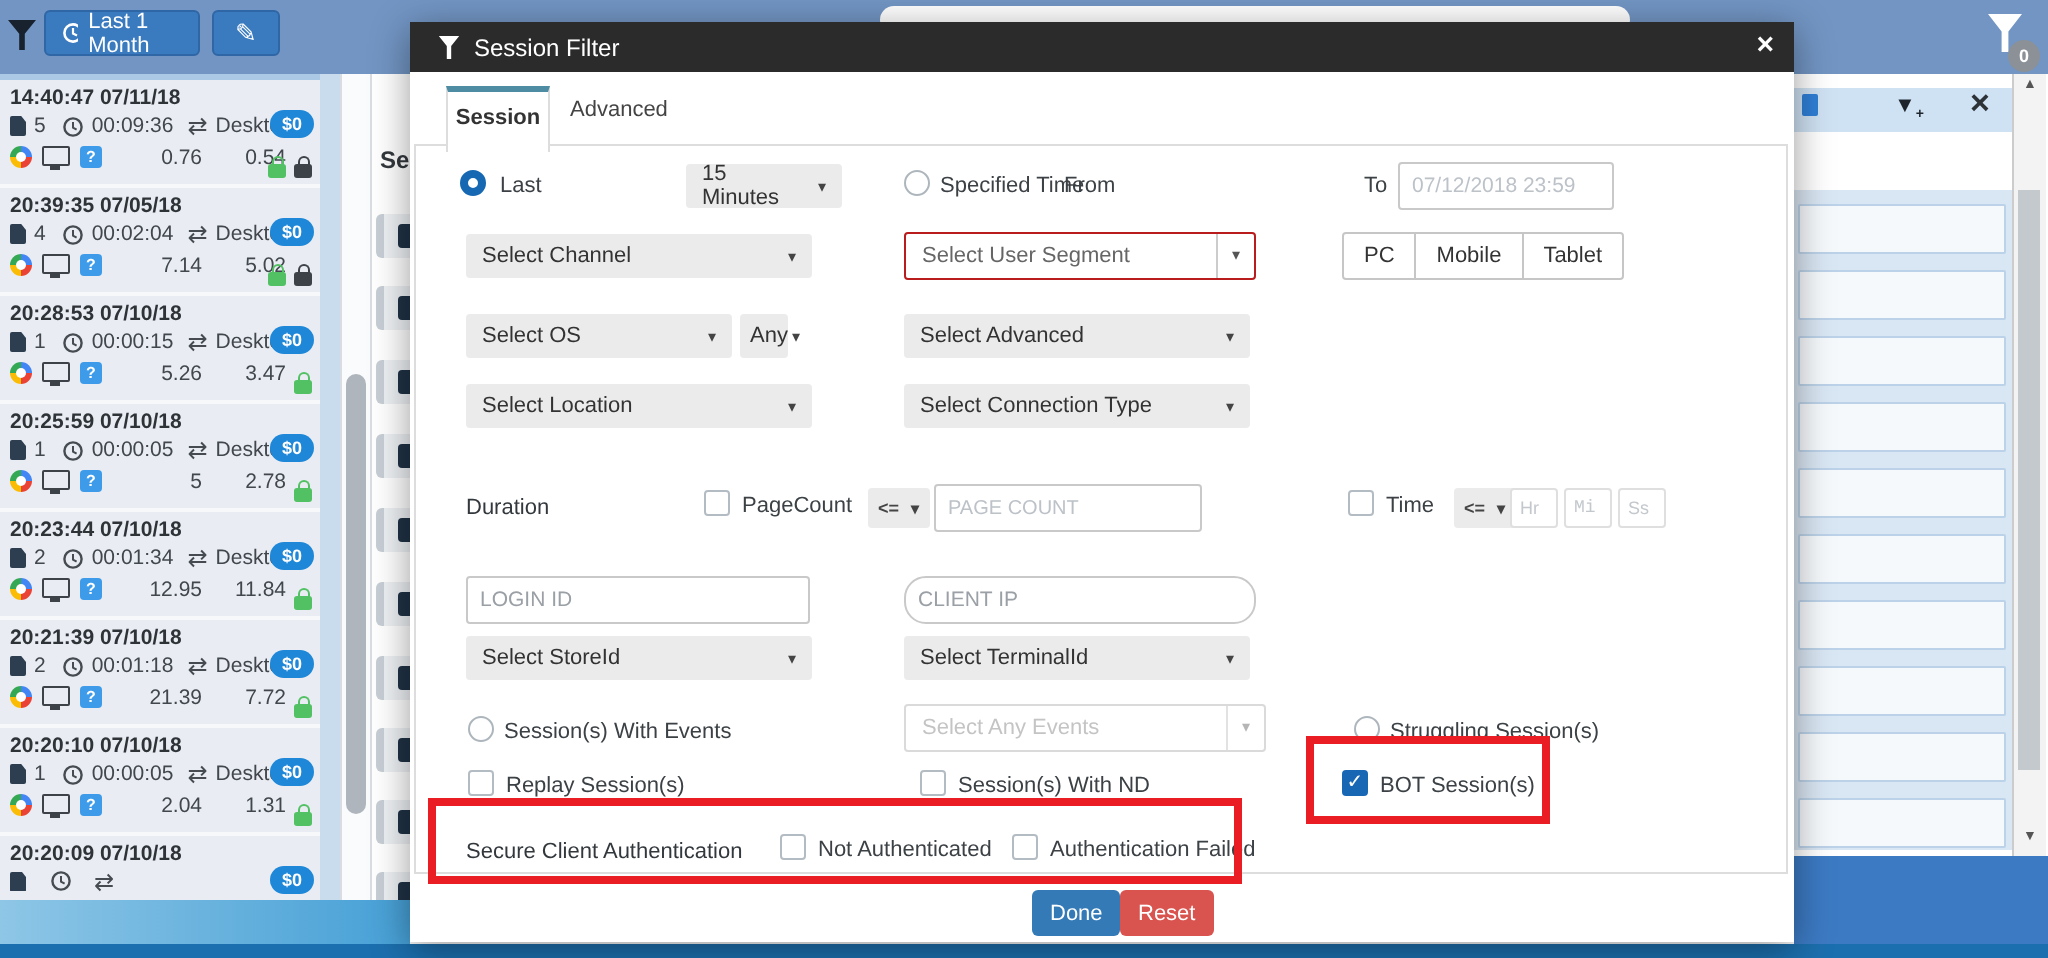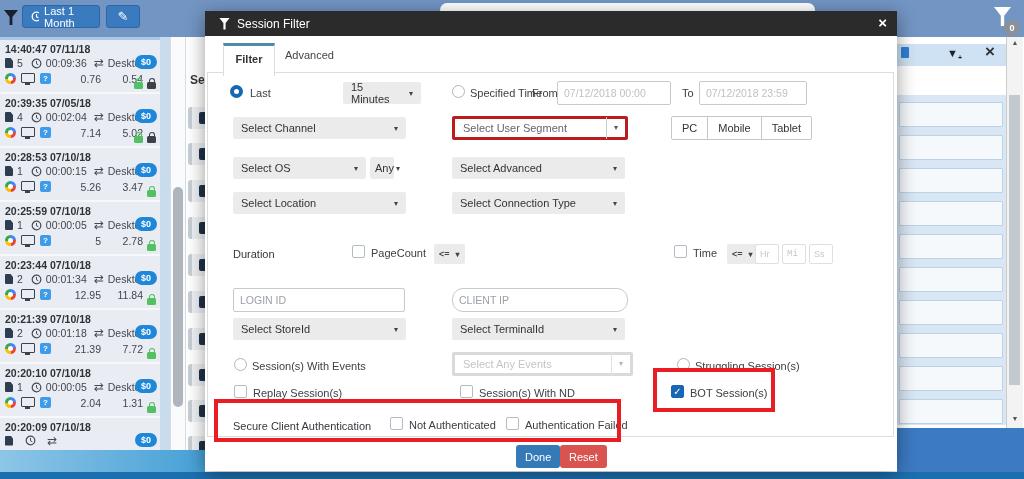--- a/index.html
+++ b/index.html
@@ -74,21 +74,21 @@
   .mtitle{font-size:12px;margin-left:7px}
   .mclose{position:absolute;right:10px;top:3px;font-size:15px;font-weight:bold;color:#fff;cursor:pointer}
   .tabpanel{position:absolute;left:2px;top:61px;width:687px;height:365px;border:1px solid #ddd;box-sizing:border-box;background:#fff}
   .tab-active{position:absolute;left:18px;top:32px;width:50px;height:30px;background:#fff;border:1px solid #ddd;border-top:3px solid #4e8ca3;border-bottom:none;z-index:11;text-align:center;font-size:11px;font-weight:bold;color:#333;line-height:27px;cursor:pointer}
   .tab-plain{position:absolute;left:80px;top:38px;font-size:11px;color:#444;cursor:pointer;z-index:11}
 
   .lbl{position:absolute;font-size:11px;color:#3c4145;white-space:nowrap}
   .blbl{position:absolute;font-size:11px;font-weight:normal;color:#33383d;white-space:nowrap}
   .gsel{position:absolute;height:22px;background:#ebebeb;border-radius:2px;font-size:11px;color:#333;display:flex;align-items:center;justify-content:space-between;padding:0 8px;box-sizing:border-box;cursor:pointer}
   .caret{font-size:8px;color:#444;margin-left:6px}
-  .wsel{position:absolute;height:24px;background:#fff;border:3px solid #b91c1c;border-radius:2px;display:flex;align-items:center;box-sizing:border-box;cursor:pointer}
+  .wsel{position:absolute;height:24px;background:#fff;border:1px solid #b91c1c;border-radius:2px;display:flex;align-items:center;box-sizing:border-box;cursor:pointer}
   .wsel .txt{flex:1;font-size:11px;color:#666;padding:0 8px;line-height:22px;overflow:hidden;white-space:nowrap}
   .wsel .arr{width:18px;border-left:1px solid #ccc;text-align:center;font-size:8px;color:#555;line-height:22px}
   .wsel.disabled{border-color:#dadada}
   .wsel.disabled .txt{color:#c4c4c4}
   .wsel.disabled .arr{color:#b5b5b5;border-left-color:#e2e2e2}
   .winput{position:absolute;height:24px;border:1px solid #c9c9c9;border-radius:2px;background:#fff;font-size:10.5px;padding:0 6px;box-sizing:border-box;outline:none;color:#333;font-family:"Liberation Sans",sans-serif}
   .winput::placeholder{color:#9aa0a6}
   .winput.faint::placeholder{color:#bcc2c8}
   .sinput{position:absolute;height:20px;border:1px solid #dfdfdf;border-radius:2px;background:#fff;font-size:9px;padding:0 4px;box-sizing:border-box;outline:none;color:#555;font-family:"Liberation Sans",sans-serif}
   .sinput::placeholder{color:#c3c8cd}
@@ -407,34 +407,33 @@
   <div class="bottom-grad"></div>
   <div class="bottom-strip"></div>
 
   <div class="modal">
     <div class="mhead">
       <span class="funnel white"></span>
       <span class="mtitle">Session Filter</span>
       <span class="mclose">×</span>
     </div>
 
-    <div class="tab-active">Filter</div>
+    <div class="tab-active">Session</div>
     <div class="tab-plain">Advanced</div>
     <div class="tabpanel"></div>
 
     <span class="radio selected" style="left:25px;top:74px"></span>
     <span class="lbl" style="left:45px;top:76px">Last</span>
     <div class="gsel" style="left:138px;top:71px;width:78px">
       <span>15 Minutes</span>
       <span class="caret">▾</span>
     </div>
     <span class="radio" style="left:247px;top:74px"></span>
     <span class="lbl" style="left:265px;top:76px">Specified Time</span>
     <span class="lbl" style="left:327px;top:76px">From</span>
-    <input class="winput faint" style="left: 352px; top: 70px; width: 114px;" placeholder="07/12/2018 00:00">
     <span class="lbl" style="left:477px;top:76px">To</span>
     <input class="winput faint" style="left: 494px; top: 70px; width: 108px;" placeholder="07/12/2018 23:59">
 
     <div class="gsel" style="left:28px;top:106px;width:173px">
       <span>Select Channel</span>
       <span class="caret">▾</span>
     </div>
     <div class="wsel" style="left:247px;top:105px;width:176px">
       <span class="txt">Select User Segment</span>
       <span class="arr">▾</span>
@@ -467,20 +466,21 @@
       <span class="caret">▾</span>
     </div>
 
     <span class="blbl" style="left:28px;top:237px">Duration</span>
     <span class="cb" style="left:147px;top:234px"></span>
     <span class="lbl" style="left:166px;top:236px">PageCount</span>
     <div class="gop" style="left:229px;top:233px">
       <span>&lt;=</span>
       <span class="caret">▾</span>
     </div>
+    <input class="winput faint" style="left: 262px; top: 231px; width: 134px; font-size: 10px;" placeholder="PAGE COUNT">
     <span class="cb" style="left:469px;top:234px"></span>
     <span class="lbl" style="left:488px;top:236px">Time</span>
     <div class="gop" style="left:522px;top:233px">
       <span>&lt;=</span>
       <span class="caret">▾</span>
     </div>
     <input class="sinput" style="left: 550px; top: 233px; width: 24px;" placeholder="Hr">
     <input class="sinput" style="left: 577px; top: 233px; width: 24px; font-family: Liberation Mono, monospace;" placeholder="Mi">
     <input class="sinput" style="left: 604px; top: 233px; width: 24px;" placeholder="Ss">
 

